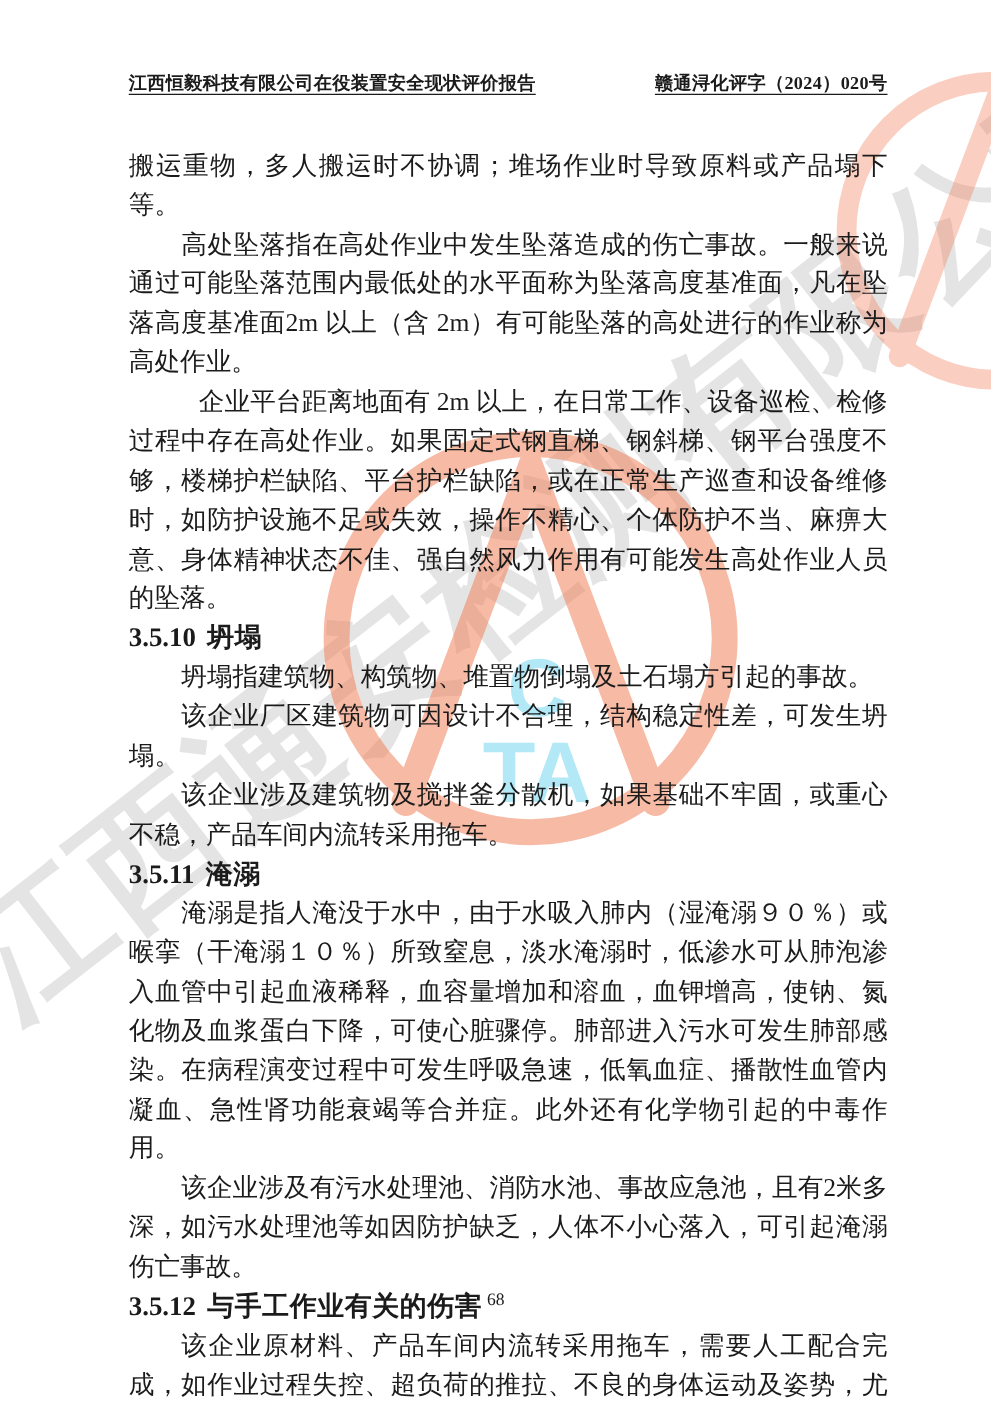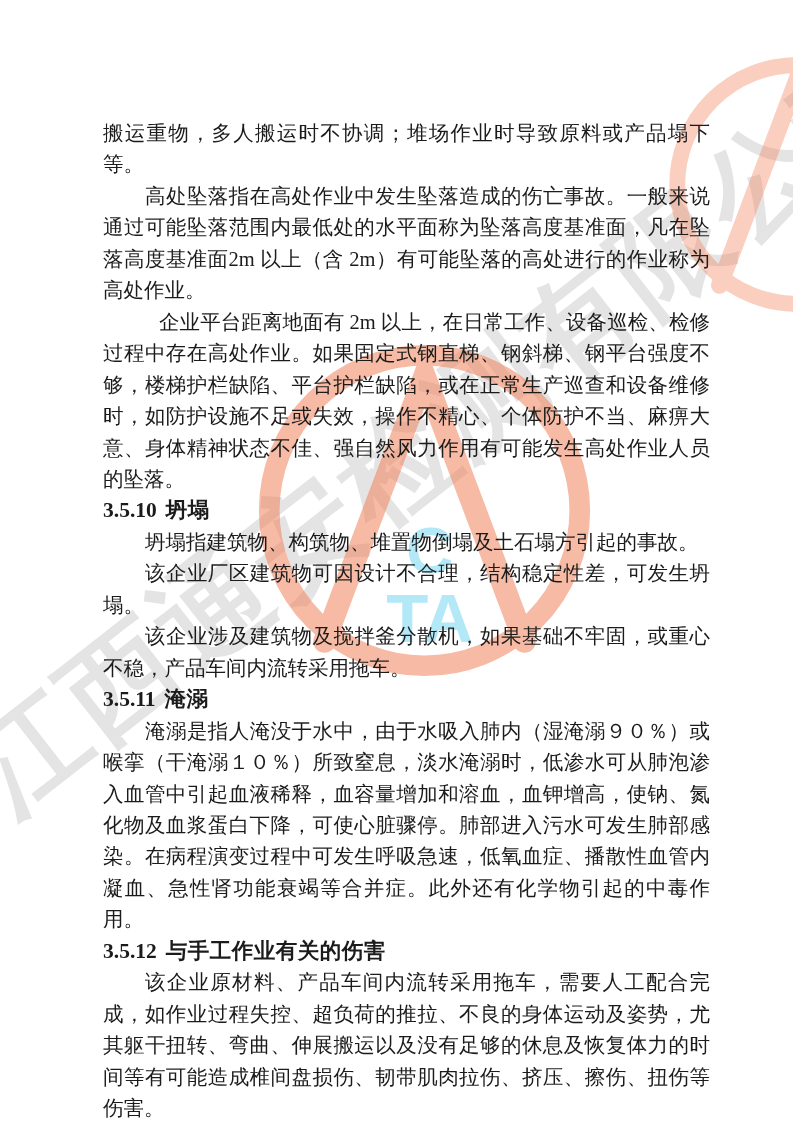--- a/index.html
+++ b/index.html
@@ -66,29 +66,37 @@
       <text x="103" y="176" text-anchor="middle" font-size="40" font-weight="bold" fill="#66d2f0" opacity="0.9" font-family="Liberation Sans, sans-serif">TA</text>
     </svg>
 
     <svg class="wm-logo2" viewBox="0 0 200 200">
       <circle cx="100" cy="100" r="90" fill="none" stroke="#f2825c" stroke-width="12"></circle>
       <path d="M42 176 L100 22 L158 176" fill="none" stroke="#f2825c" stroke-width="13" stroke-linecap="round"></path>
     </svg>
 
   </div>
 
+  <div class="header">
+    <span class="h-text">江西恒毅科技有限公司在役装置安全现状评价报告</span>
+    <span class="h-text">赣通浔化评字（2024）020号</span>
+  </div>
 
   <div class="content">
       <p class="indent-none">搬运重物，多人搬运时不协调；堆场作业时导致原料或产品塌下等。</p>
       <p>高处坠落指在高处作业中发生坠落造成的伤亡事故。一般来说通过可能坠落范围内最低处的水平面称为坠落高度基准面，凡在坠落高度基准面2m 以上（含 2m）有可能坠落的高处进行的作业称为高处作业。</p>
       <p class="indent-deep">企业平台距离地面有 2m 以上，在日常工作、设备巡检、检修过程中存在高处作业。如果固定式钢直梯、钢斜梯、钢平台强度不够，楼梯护栏缺陷、平台护栏缺陷，或在正常生产巡查和设备维修时，如防护设施不足或失效，操作不精心、个体防护不当、麻痹大意、身体精神状态不佳、强自然风力作用有可能发生高处作业人员的坠落。</p>
       <h3><span class="num">3.5.10</span><span class="ttl">坍塌</span></h3>
       <p>坍塌指建筑物、构筑物、堆置物倒塌及土石塌方引起的事故。</p>
       <p>该企业厂区建筑物可因设计不合理，结构稳定性差，可发生坍塌。</p>
       <p>该企业涉及建筑物及搅拌釜分散机，如果基础不牢固，或重心不稳，产品车间内流转采用拖车。</p>
       <h3><span class="num">3.5.11</span><span class="ttl">淹溺</span></h3>
       <p>淹溺是指人淹没于水中，由于水吸入肺内（湿淹溺９０％）或喉挛（干淹溺１０％）所致窒息，淡水淹溺时，低渗水可从肺泡渗入血管中引起血液稀释，血容量增加和溶血，血钾增高，使钠、氮化物及血浆蛋白下降，可使心脏骤停。肺部进入污水可发生肺部感染。在病程演变过程中可发生呼吸急速，低氧血症、播散性血管内凝血、急性肾功能衰竭等合并症。此外还有化学物引起的中毒作用。</p>
+      <p>该企业涉及有污水处理池、消防水池、事故应急池，且有2米多深，如污水处理池等如因防护缺乏，人体不小心落入，可引起淹溺伤亡事故。</p>
       <h3><span class="num">3.5.12</span><span class="ttl">与手工作业有关的伤害</span></h3>
       <p>该企业原材料、产品车间内流转采用拖车，需要人工配合完成，如作业过程失控、超负荷的推拉、不良的身体运动及姿势，尤其躯干扭转、弯曲、伸展搬运以及没有足够的休息及恢复体力的时间等有可能造成椎间盘损伤、韧带肌肉拉伤、挤压、擦伤、扭伤等伤害。</p>
     </div>
 
+  <div class="footer">
+    <span>68</span>
+  </div>
 
 </div>
 
 </body></html>

